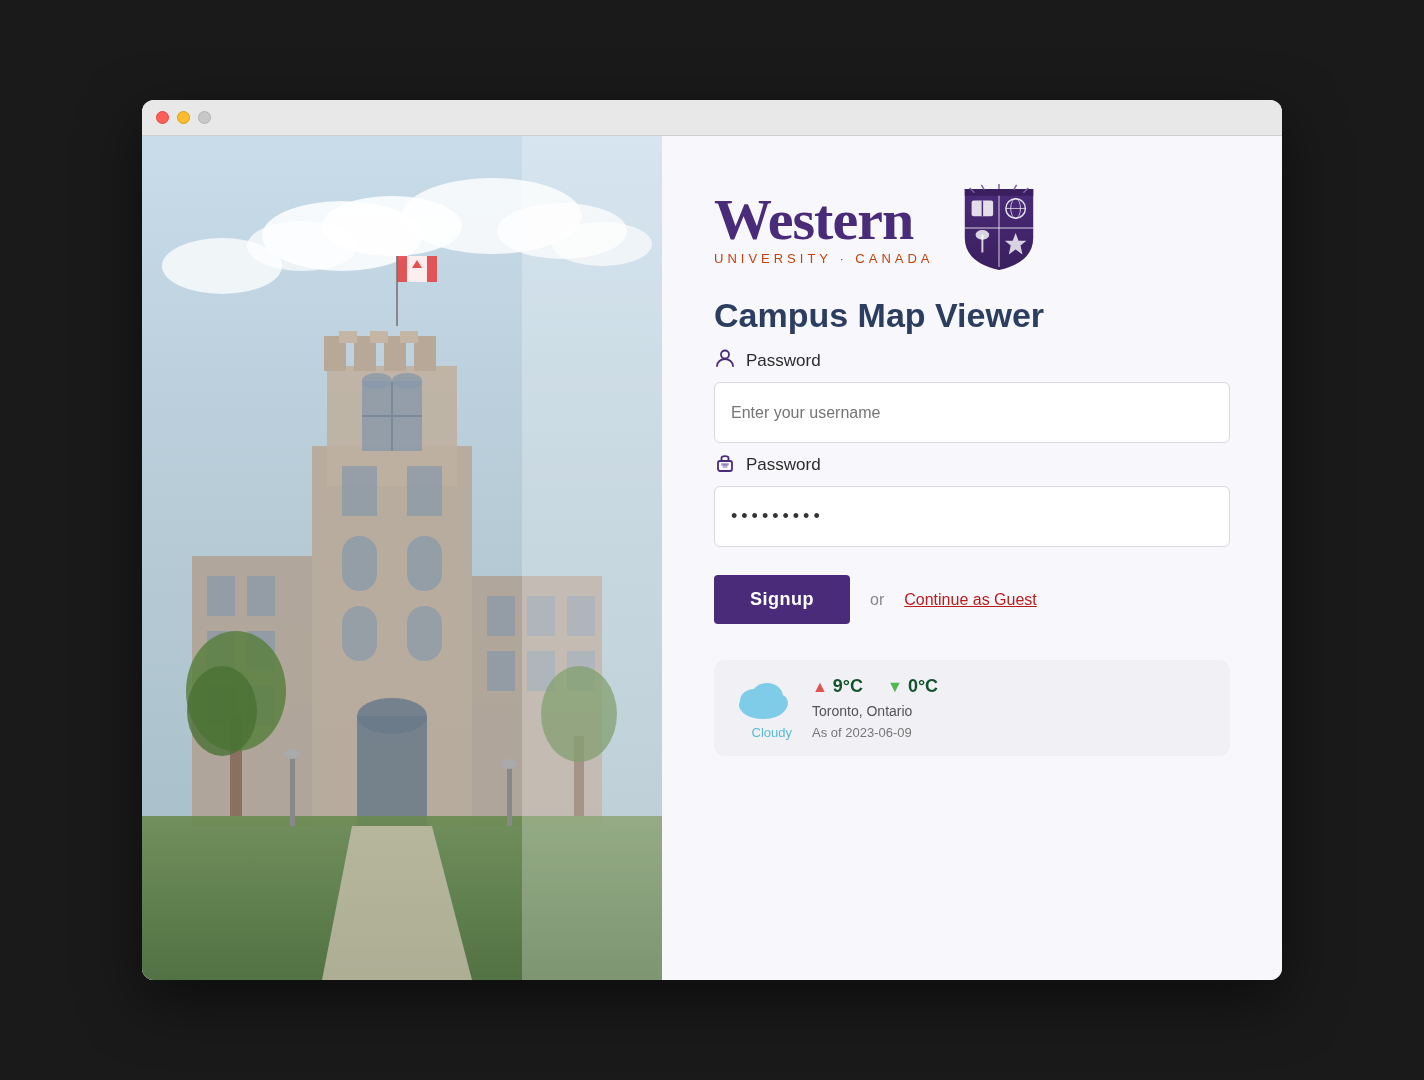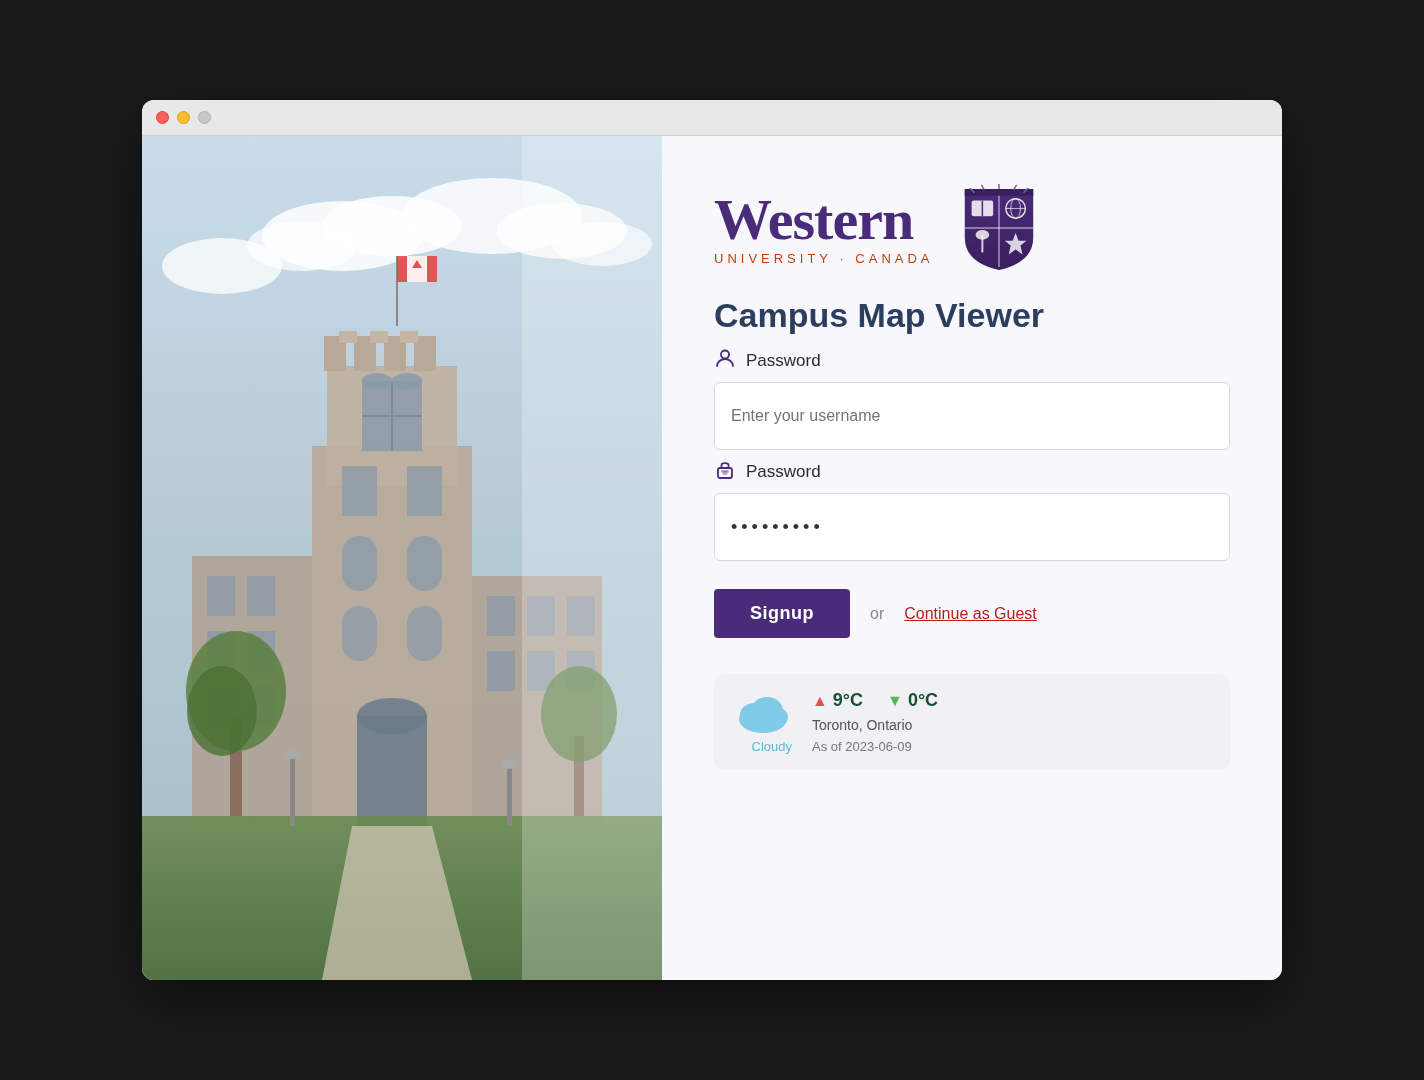--- a/index.html
+++ b/index.html
@@ -156,21 +156,21 @@
       margin-top: 0;
     }
 
     .label-icon {
       font-size: 18px;
       color: #4a2b7a;
     }
 
     .form-input {
       width: 100%;
-      height: 68px;
+      height: 61px;
       border: 1px solid #d8d8e0;
       border-radius: 6px;
       padding: 0 16px;
       font-size: 16px;
       color: #aaaaaa;
       background: white;
       outline: none;
       margin-bottom: 8px;
     }
 

